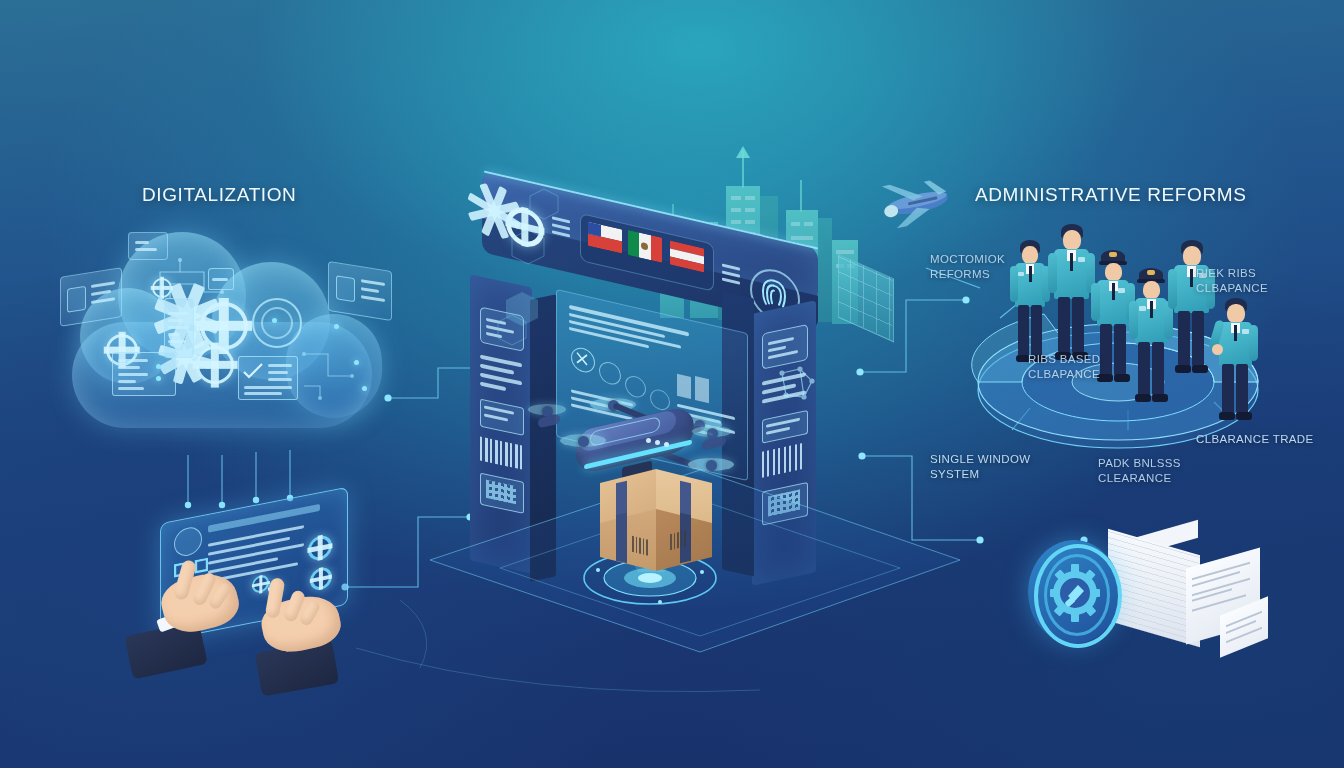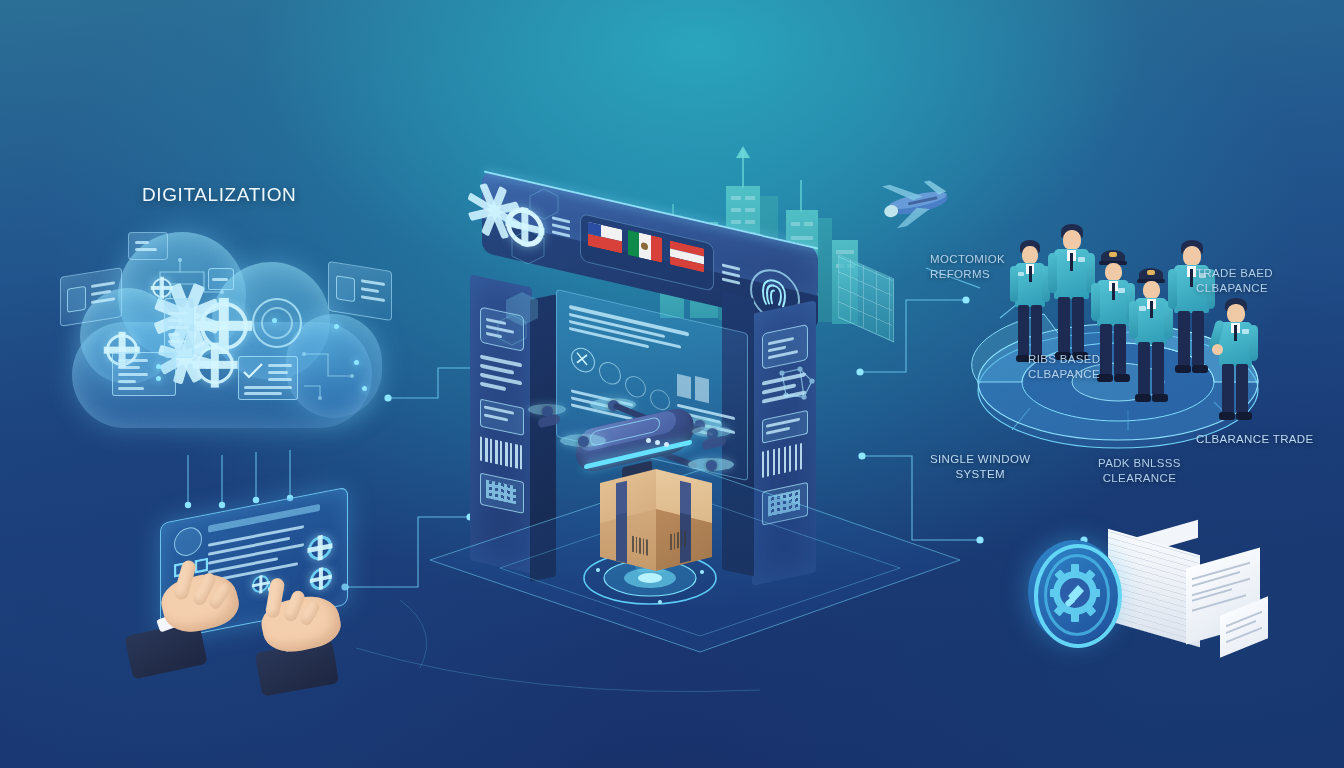--- a/index.html
+++ b/index.html
@@ -19,21 +19,21 @@
     font-size:34px;letter-spacing:.4px;color:#f2fbff;font-weight:400;
     text-shadow:0 2px 10px rgba(0,0,0,.38),0 0 26px rgba(150,230,255,.30);}
   .sectlabel{position:absolute;font-size:19px;color:#eef9ff;letter-spacing:.6px;
     text-shadow:0 2px 8px rgba(0,0,0,.45);white-space:nowrap;}
   #lbl-digital{left:142px;top:184px;}
   #lbl-admin{left:975px;top:184px;}
 
   .note{position:absolute;font-size:11.5px;line-height:1.32;color:#bcd9f2;
     letter-spacing:.35px;white-space:pre-line;text-shadow:0 1px 5px rgba(0,0,0,.5);}
   .note.blur{filter:blur(.45px);opacity:.92;}
-  .note.c{text-align:center;}
+  .note.c{text-align:left;}
   #n-custom{left:930px;top:252px;}
   #n-risk1{left:1196px;top:266px;}
   #n-risk2{left:1028px;top:352px;}
   #n-single{left:930px;top:452px;}
   #n-paperclr{left:1098px;top:456px;}
   #n-papertrade{left:1196px;top:432px;}
 
   
   svg.net{position:absolute;inset:0;width:1344px;height:768px;overflow:visible;}
 
@@ -790,24 +790,25 @@
         <rect x="38" y="46" width="8" height="9" rx="1" transform="rotate(-42 42 50)"></rect>
       </g>
       <g fill="#8fe8ff">
         <path d="M20 36 L30 25 L36 31 L26 42 Z"></path>
         <rect x="17" y="39" width="10" height="6" rx="2" transform="rotate(-42 22 42)"></rect>
       </g>
     </svg>
   </div>
 
   <div class="sectlabel" id="lbl-digital">DIGITALIZATION</div>
+  <div class="sectlabel" id="lbl-admin">ADMINISTRATIVE REFORMS</div>
 
   <div class="note blur" id="n-custom">MOCTOMIOK
 REFORMS</div>
-  <div class="note blur" id="n-risk1">TRADE BAED
+  <div class="note blur" id="n-risk1">RIEK RIBS
 CLBAPANCE</div>
   <div class="note blur" id="n-risk2">RIBS BASED
 CLBAPANCE</div>
   <div class="note c" id="n-single">SINGLE WINDOW
 SYSTEM</div>
   <div class="note blur c" id="n-paperclr">PADK BNLSSS
 CLEARANCE</div>
   <div class="note" id="n-papertrade">CLBARANCE TRADE</div>
 
 </div>

